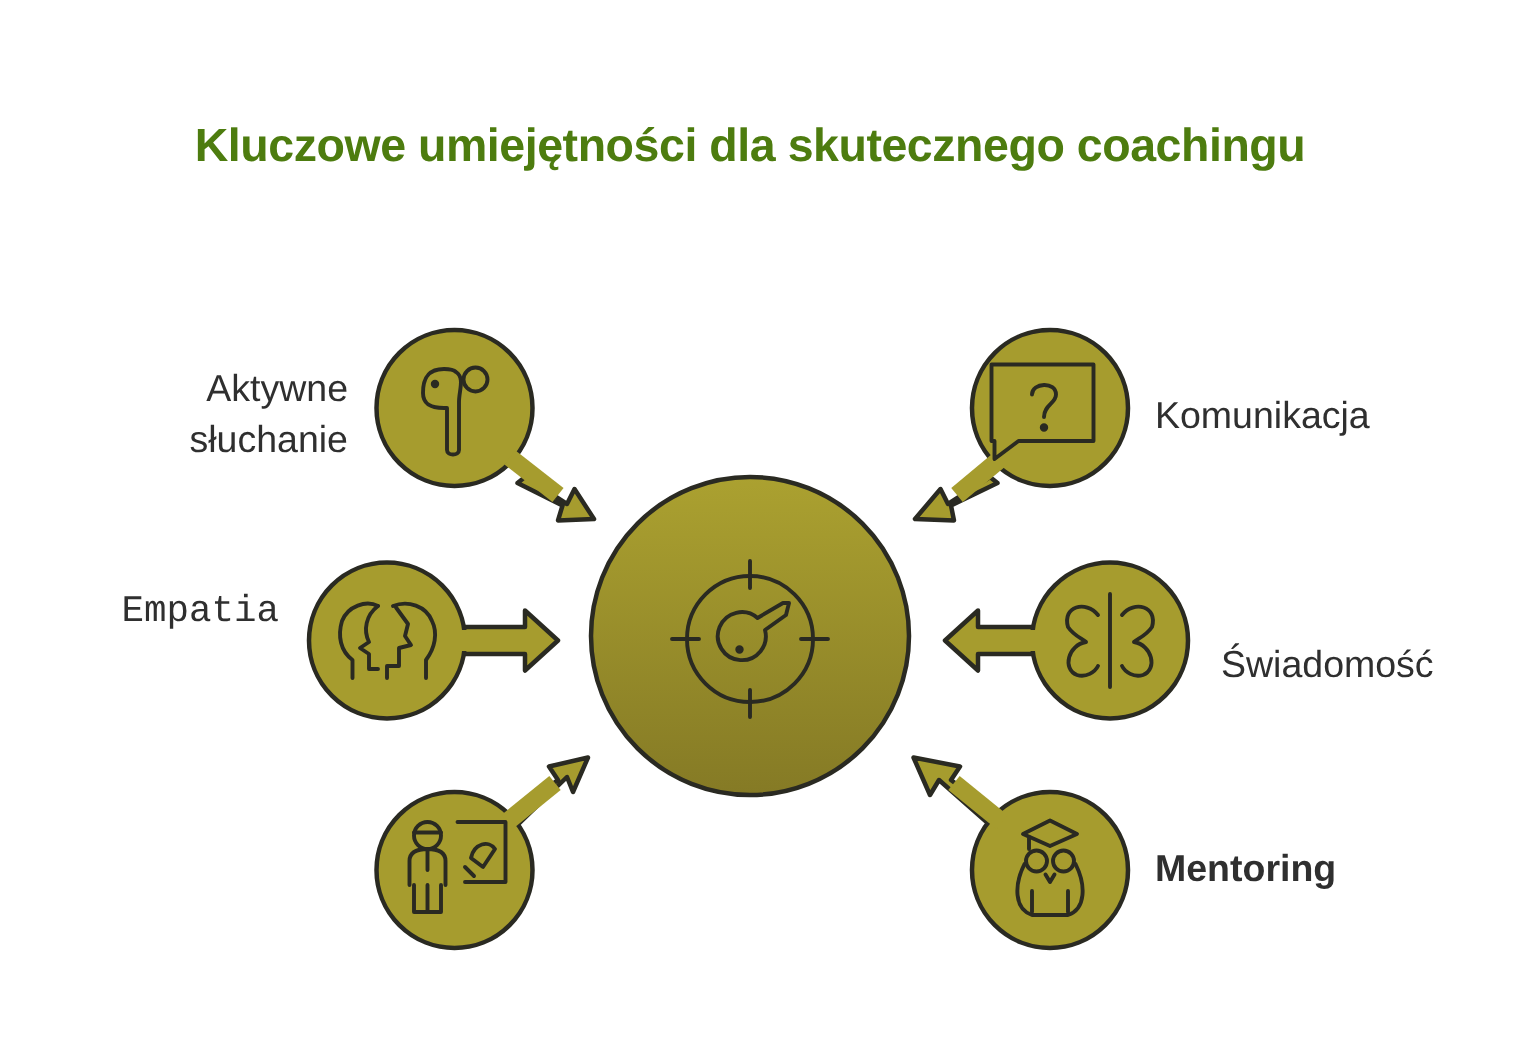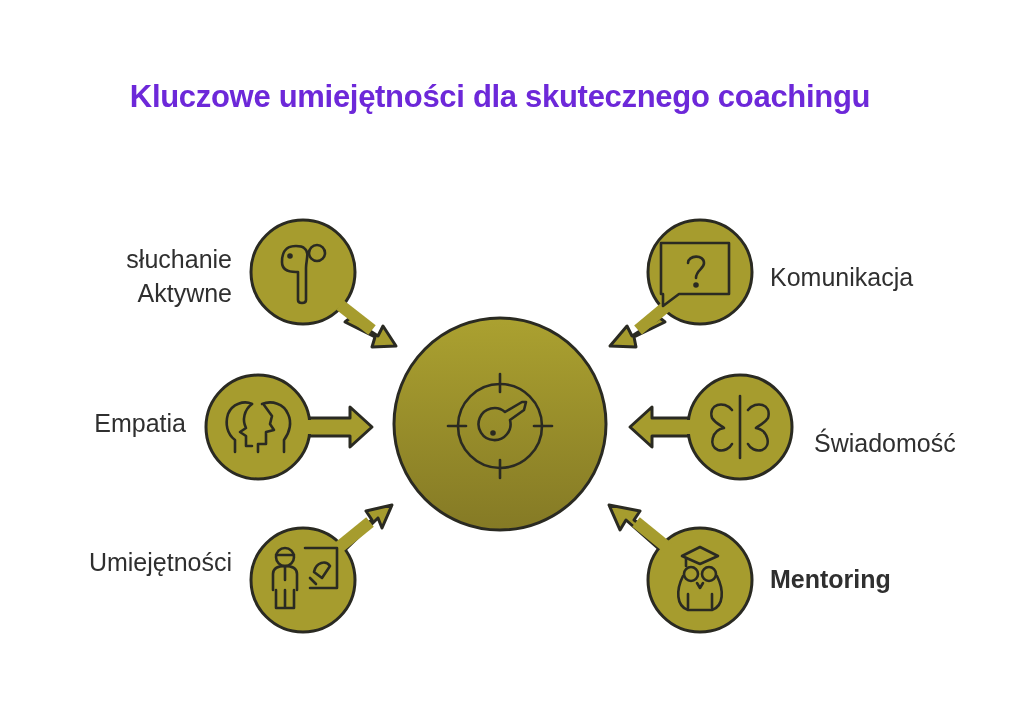--- a/index.html
+++ b/index.html
@@ -1,17 +1,17 @@
 <!DOCTYPE html>
 <html><head>
 <meta charset="utf-8">
 <style>
   html,body{margin:0;padding:0;background:#fff;}
   body{width:1024px;height:701px;position:relative;overflow:hidden;font-family:"Liberation Sans",sans-serif;}
-  .title{position:absolute;left:0;top:76px;width:1000px;text-align:center;font-weight:bold;font-size:31px;line-height:42px;color:#6d28d9;letter-spacing:-0.3px;}
+  .title{position:absolute;left:0;top:76px;width:1000px;text-align:center;font-weight:bold;font-size:31px;line-height:42px;color:#4d7c0f;letter-spacing:-0.3px;}
   .title span{display:block;}
   svg.diagram{position:absolute;left:0;top:0;}
   .label{position:absolute;font-size:25px;line-height:34px;color:#2f2f2f;}
   .label.left{text-align:right;}
   .label.right{text-align:left;}
 </style>
 </head>
 <body>
 
 <div class="title">
@@ -117,28 +117,27 @@
       <circle cx="691" cy="574" r="7"></circle>
       <circle cx="709" cy="574" r="7"></circle>
       <path d="M697,583 L700,588 L703,583"></path>
       <path d="M683,576 C676,590 676,606 688,610 L712,610 C724,606 724,590 717,576"></path>
       <path d="M688,594 L688,608 M712,594 L712,608"></path>
     </g>
   </g>
 </svg>
 
 <div class="label left" style="left:70px;top:242px;width:162px;">
+  <div>Aktywne</div>
   <div>słuchanie</div>
-  <div>Aktywne</div>
 </div>
-<div class="label left" style="left:40px;top:406px;width:146px;">
+<div class="label left" style="left:40px;top:391px;width:146px;font-family:Liberation Mono, monospace;">
   <div>Empatia</div>
 </div>
 <div class="label left" style="left:40px;top:545px;width:192px;">
-  <div>Umiejętności</div>
 </div>
 <div class="label right" style="left:770px;top:260px;width:220px;">
   <div>Komunikacja</div>
 </div>
 <div class="label right" style="left:814px;top:426px;width:200px;">
   <div>Świadomość</div>
 </div>
 <div class="label right" style="left:770px;top:562px;width:220px;font-weight:bold;">
   <div>Mentoring</div>
 </div>

